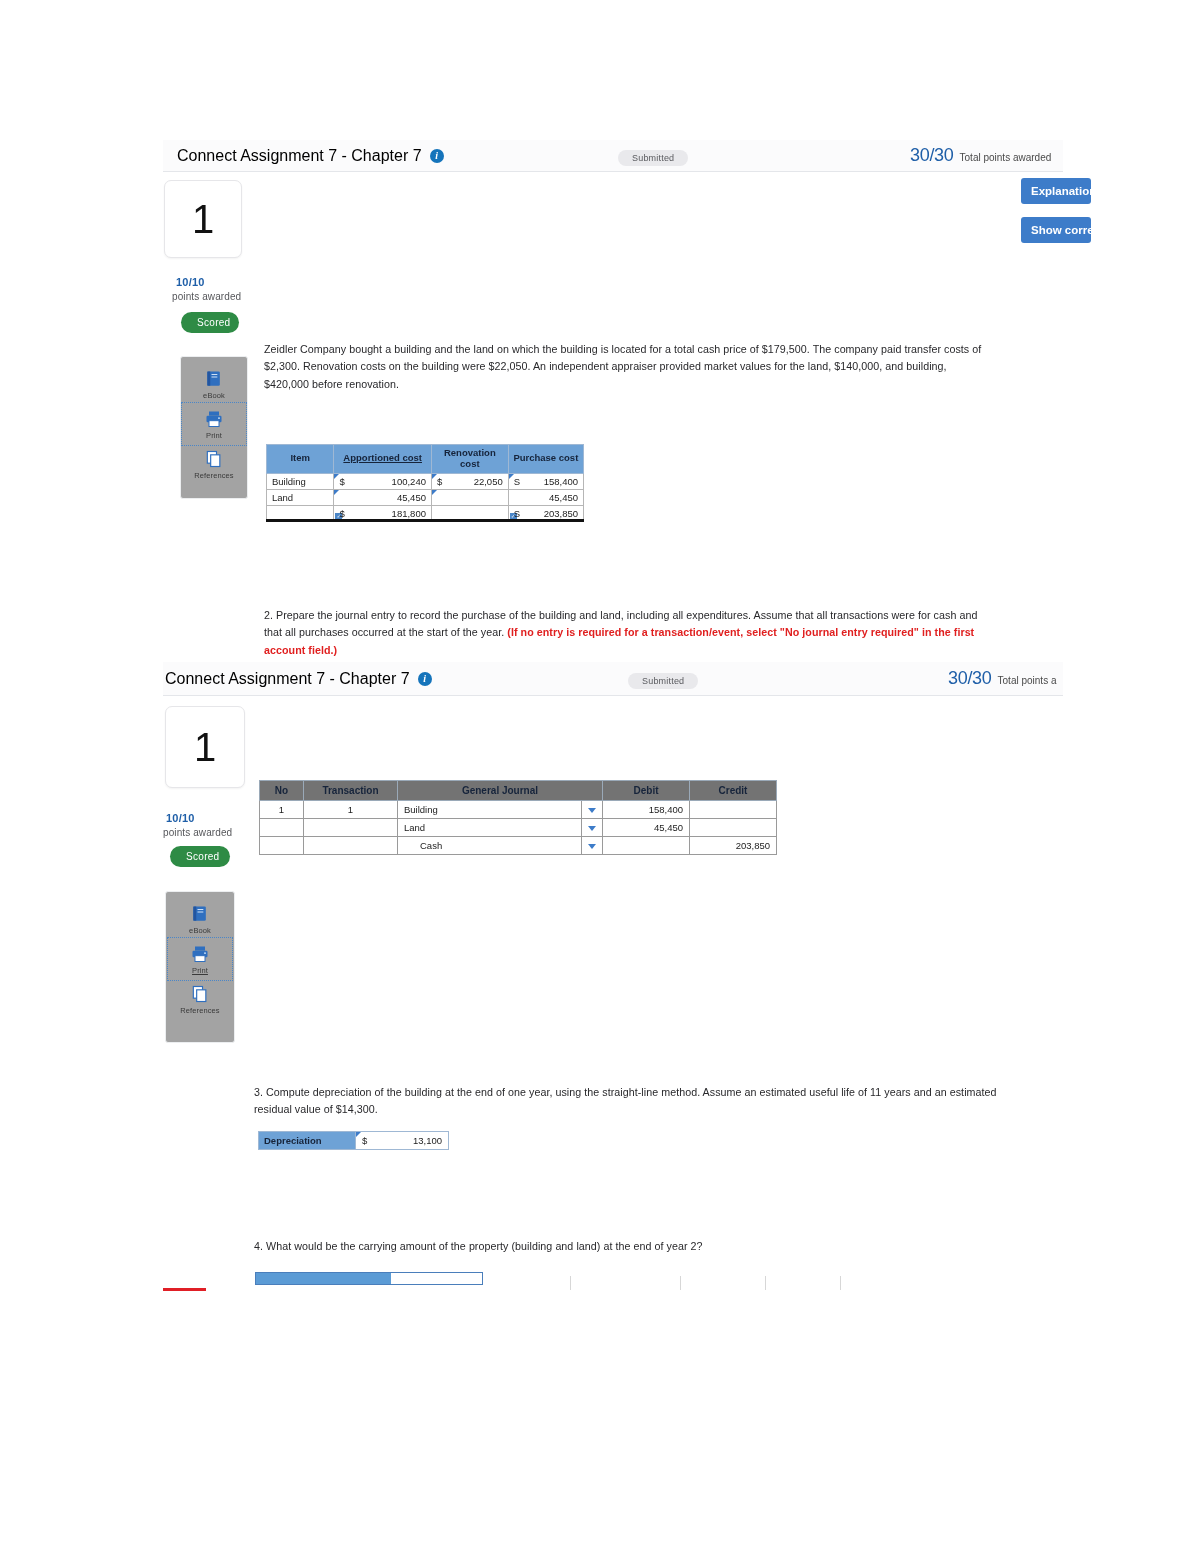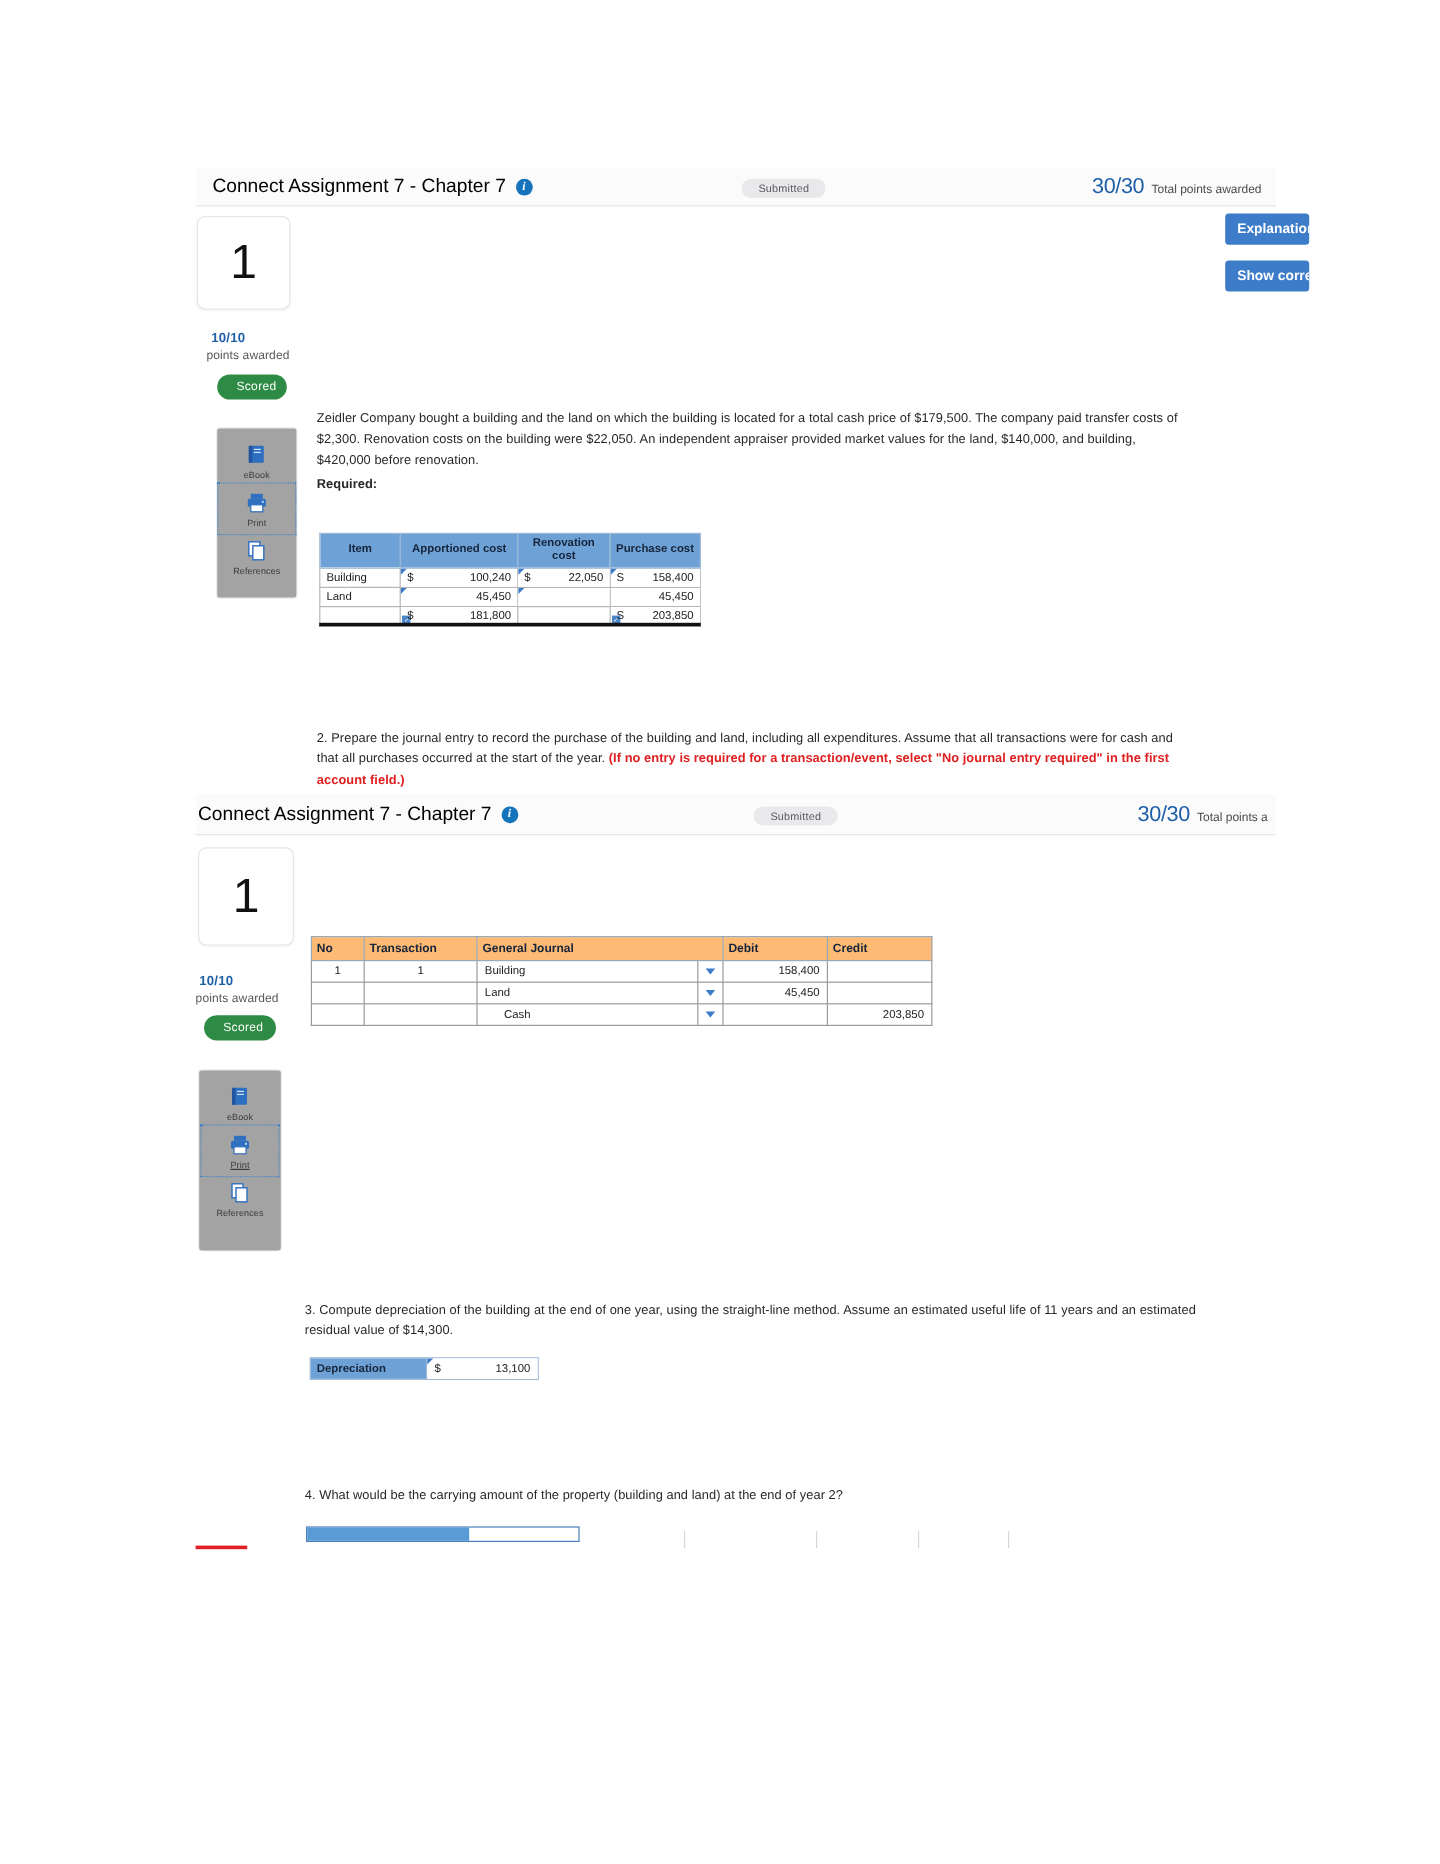--- a/index.html
+++ b/index.html
@@ -136,24 +136,24 @@
   }
   .minibox {
     position: absolute; width: 7px; height: 7px;
     background: #4a86c8; color: #fff; font-size: 5px;
     display: flex; align-items: center; justify-content: center;
   }
 
   
   table.jr { border-collapse: collapse; position: absolute; background:#fff; }
   table.jr th {
-    background: #fdba74; color: #16243b;
+    background: #737373; color: #16243b;
     font-size: 10px; font-weight: bold;
     border: 1px solid #9aa9b8;
-    padding: 4px 4px; text-align: left; margin-left: 36px;
+    padding: 4px 4px; text-align: center; margin-left: 36px;
   }
   table.jr td {
     border: 1px solid #9a9a9a;
     font-size: 9.5px; color: #1c1c1c;
     padding: 3px 6px; height: 18px;
     background: #fff;
   }
   td.ctr { text-align: center; }
   td.dd { width: 18px; text-align: center; padding: 0; border-left: 1px solid #4a86c8; }
   .caret { display:inline-block; width:0;height:0;border-left:4px solid transparent;border-right:4px solid transparent;border-top:5px solid #3d7cc9; }
@@ -235,29 +235,26 @@
         <rect x="4" y="3" width="11" height="14" fill="#fff" stroke="#2f6fbf" stroke-width="1.4"></rect>
         <rect x="8" y="7" width="11" height="14" fill="#fff" stroke="#2f6fbf" stroke-width="1.4"></rect>
       </svg>
       <span class="tool-label">References</span>
     </div>
   </div>
 
 
   <div class="ptext" style="left:264px; top:341px; width:722px;">Zeidler Company bought a building and the land on which the building is located for a total cash price of $179,500. The company paid transfer costs of $2,300. Renovation costs on the building were $22,050. An independent appraiser provided market values for the land, $140,000, and building, $420,000 before renovation.</div>
 
-  <div class="ptext" style="left:264px; top:396px; width:722px;">
-    <b>Required:</b>
-  </div>
 
   <table class="ws" style="left:266px; top:444px; width:318px;">
     <thead>
       <tr>
         <th style="width:72px;">Item</th>
-        <th style="width:104px;">Apportioned cost</th>
+        <th style="width:104px;text-decoration:underline;">Apportioned cost</th>
         <th style="width:80px;">Renovation cost</th>
         <th style="width:80px;">Purchase cost</th>
       </tr>
     </thead>
     <tbody>
       <tr>
         <td class="lbl">Building</td>
         <td class="num cur"><span class="cellflag"></span><span class="sym">$</span><span>100,240</span></td>
         <td class="num cur"><span class="cellflag"></span><span class="sym">$</span><span>22,050</span></td>
         <td class="num cur"><span class="cellflag"></span><span class="sym">S</span><span>158,400</span></td>

